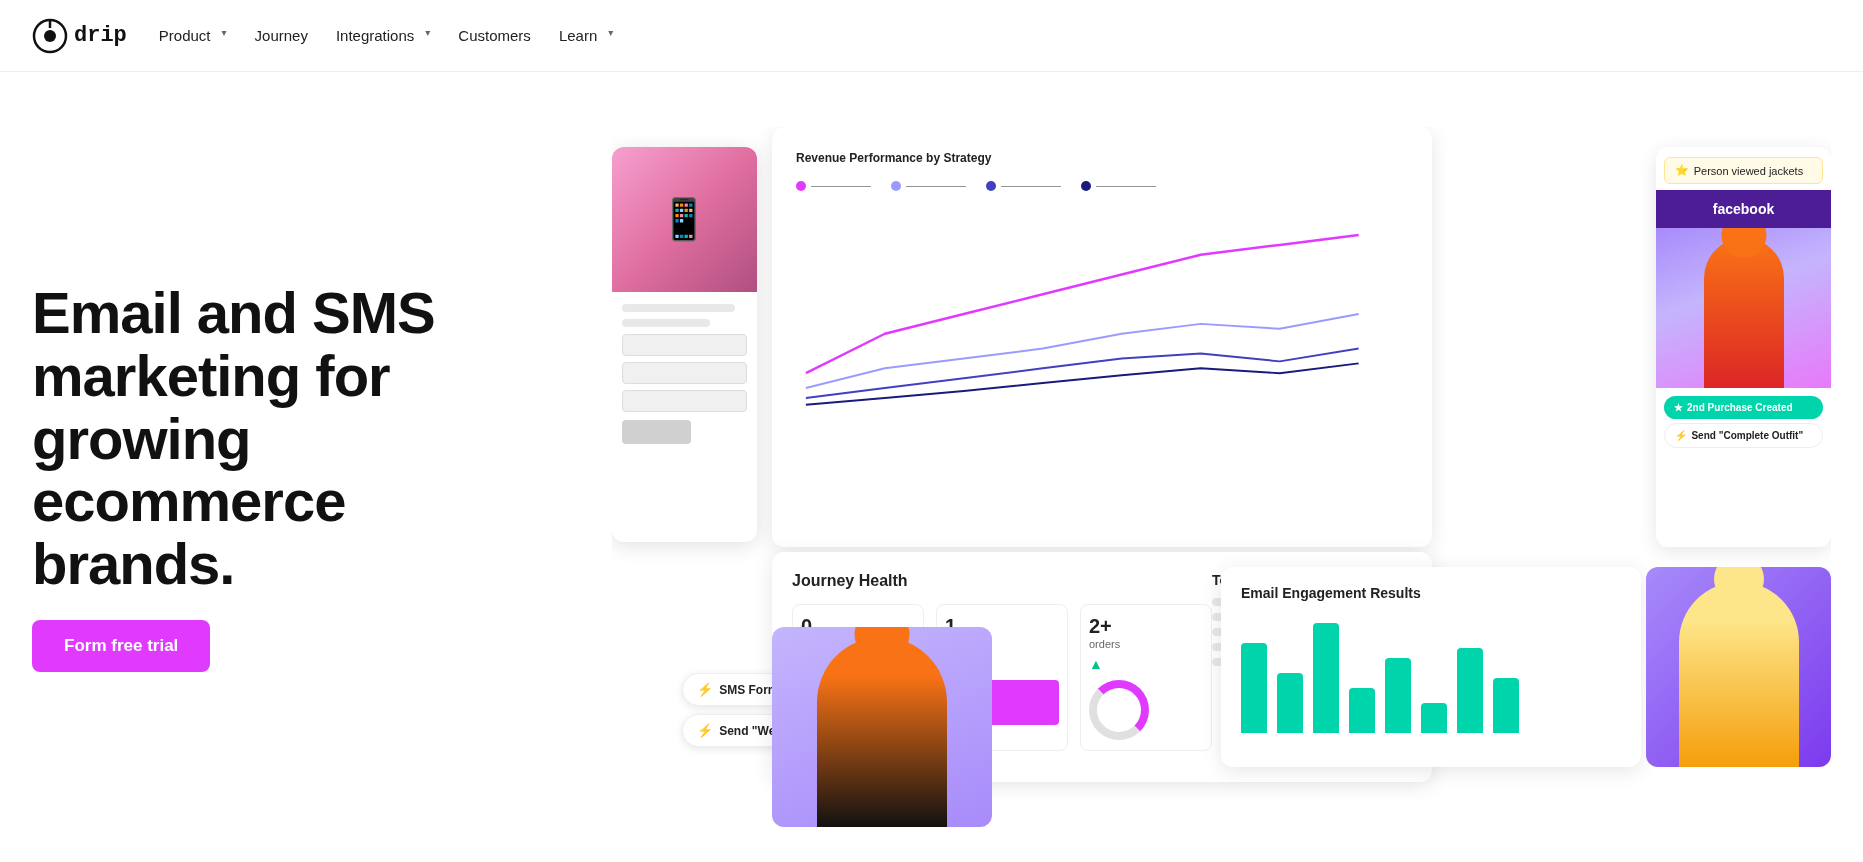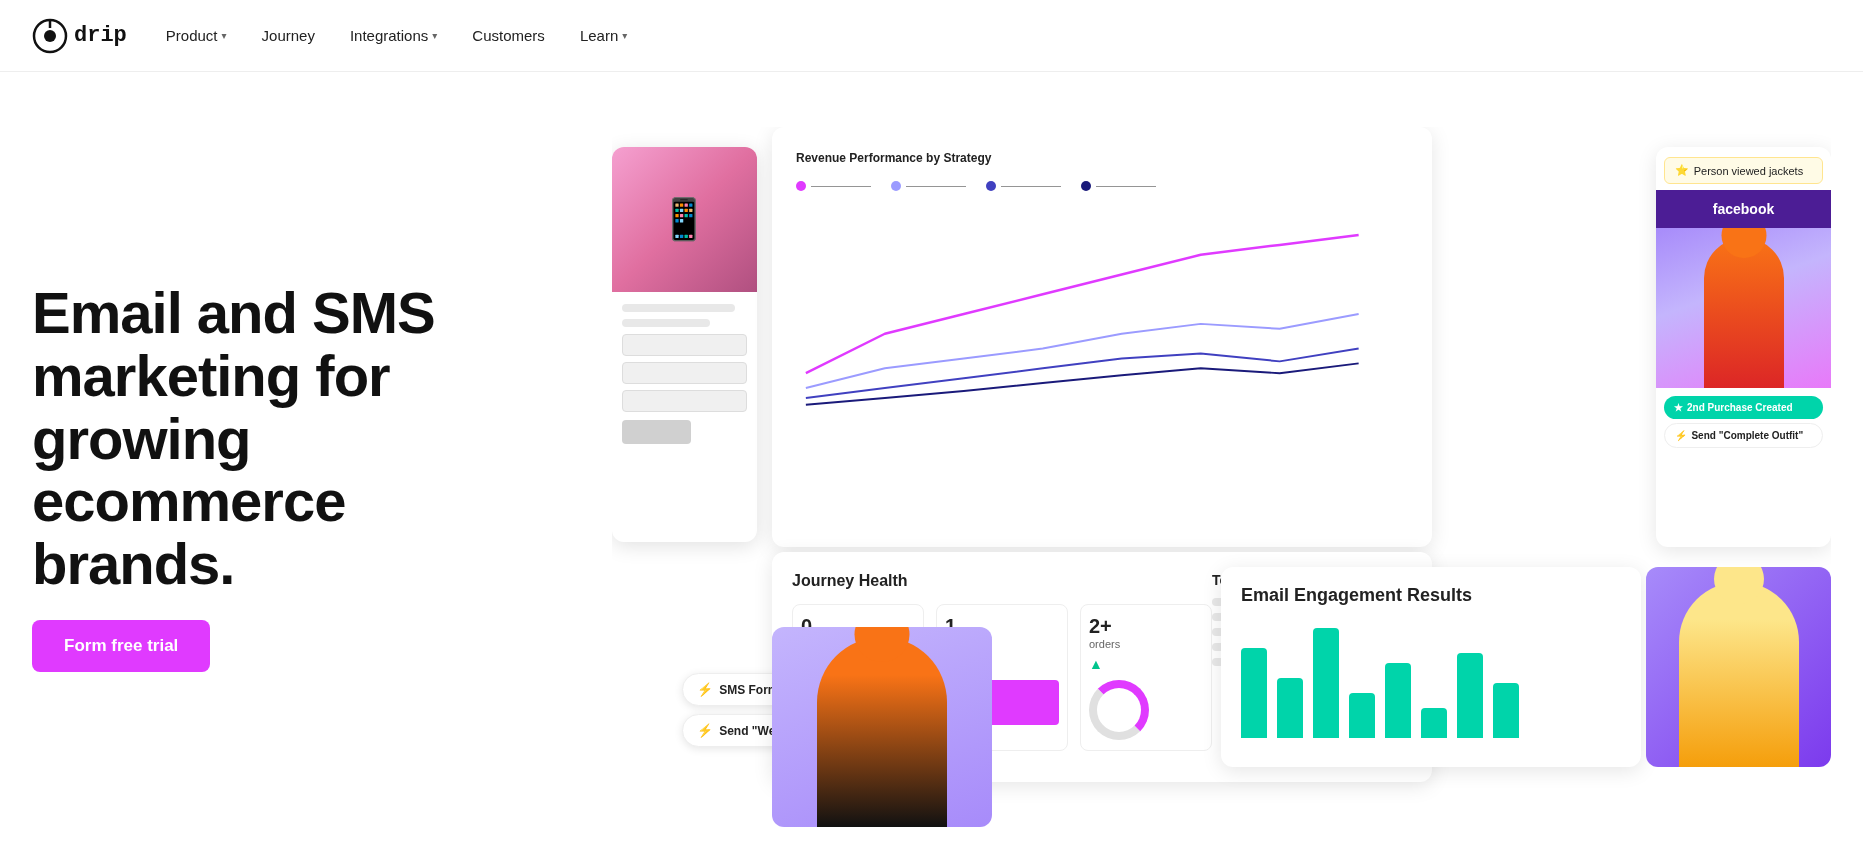--- a/index.html
+++ b/index.html
@@ -10,21 +10,21 @@
       display: flex; align-items: center; justify-content: space-between;
       padding: 0 32px; height: 72px; border-bottom: 1px solid #eee;
       position: sticky; top: 0; background: #fff; z-index: 100;
     }
     .nav-left { display: flex; align-items: center; gap: 32px; }
     .logo { display: flex; align-items: center; gap: 6px; font-size: 22px; font-weight: 700; color: #111; text-decoration: none; font-family: Liberation Mono, monospace; }
     .logo-icon { width: 36px; height: 36px; }
     .nav-links { display: flex; align-items: center; gap: 28px; }
     .nav-link {
       font-size: 15px; color: #222; text-decoration: none; cursor: pointer;
-      display: flex; align-items: center; gap: 4px; margin-left: 7px;
+      display: flex; gap: 11px;
     }
     .chevron { font-size: 10px; color: #666; }
     .nav-right { display: flex; align-items: center; gap: 16px; }
     .btn-outline {
       border: 1.5px solid #222; background: #fff; color: #222;
       padding: 10px 22px; border-radius: 6px; font-size: 15px;
       cursor: pointer; font-weight: 500;
     }
     .btn-primary {
       background: #e03aff; color: #fff; border: none;
@@ -208,21 +208,21 @@
     .fb-badge-icon { color: #e03aff; }
 
     
     .card-email-results {
       position: absolute; right: 190px; bottom: 60px;
       width: 420px; height: 200px;
       background: #fff; border-radius: 12px;
       box-shadow: 0 4px 20px rgba(0,0,0,0.1);
       padding: 18px 20px;
     }
-    .email-results-title { font-size: 18px; font-weight: 600; color: #222; margin-bottom: 12px; }
+    .email-results-title { font-size: 14px; font-weight: 600; color: #222; margin-bottom: 12px; }
     .bar-chart { display: flex; align-items: flex-end; gap: 10px; height: 120px; }
     .bar-item { display: flex; flex-direction: column; align-items: center; gap: 4px; }
     .bar-rect { width: 26px; border-radius: 4px 4px 0 0; }
 
     
     .card-person-bottom {
       position: absolute; left: 160px; bottom: 0;
       width: 220px; height: 200px;
       background: linear-gradient(160deg, #c4b5fd 0%, #a78bfa 100%);
       border-radius: 12px; overflow: hidden;

